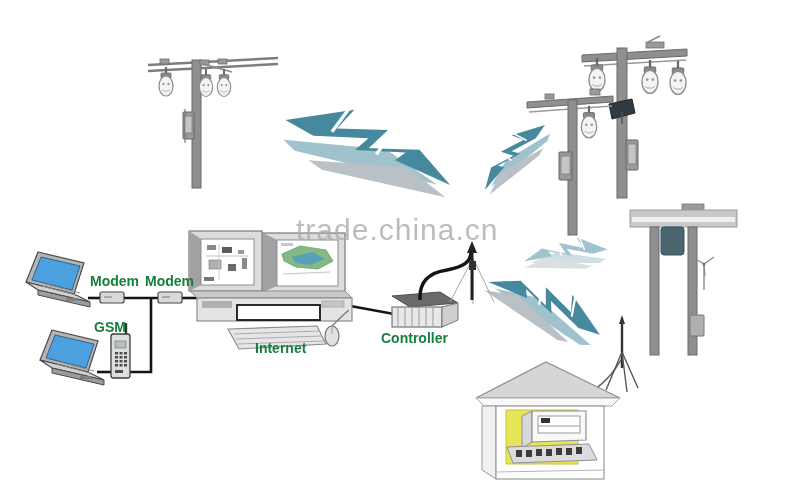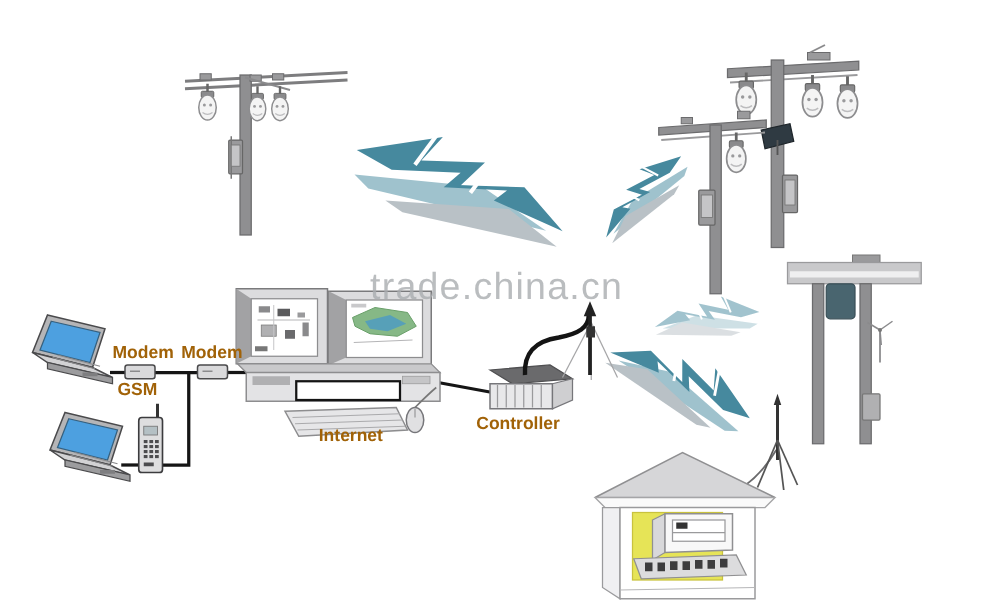--- a/index.html
+++ b/index.html
@@ -1,19 +1,19 @@
 <!DOCTYPE html>
 <html style="--bolt: #46899e; --bolt-echo: #b9c1c6; --bolt-echo-teal: #9fc2cd; --laptop-screen: #4da0e0; --house-panel: #e6e457; --pole-gray: #8f8f91; --transformer-teal: #49656f; --watermark-gray: #aaadb0;"><head>
 <meta charset="utf-8">
 <style>
   html,body{margin:0;padding:0;background:#fff;}
   .stage{position:relative;width:800px;height:488px;background:#ffffff;overflow:hidden;
          font-family:"Liberation Sans",sans-serif;}
   .stage svg{position:absolute;left:0;top:0;}
-  .lbl{position:absolute;font-size:14px;font-weight:600;color:#a16207;white-space:nowrap;}
+  .lbl{position:absolute;font-size:14px;font-weight:600;color:#15803d;white-space:nowrap;}
   .watermark{position:absolute;left:296px;top:213px;font-size:30px;font-weight:400;
              color:var(--watermark-gray,#aaadb0);opacity:.8;letter-spacing:1px;white-space:nowrap;text-align:center;}
 </style>
 </head>
 <body>
 
 <div class="stage">
 
 <svg width="800" height="488" viewBox="0 0 800 488">
   <defs>
@@ -283,18 +283,18 @@
             <rect x="566" y="448" width="6" height="7"></rect>
         <rect x="576" y="447" width="6" height="7"></rect>
       </g>
     </g>
     <line x1="496" y1="472" x2="604" y2="470" stroke="#b5b5b7" stroke-width="1"></line>
   </g>
 </svg>
 
 <div class="lbl" style="left:90px;top:273px">Modem</div>
 <div class="lbl" style="left:145px;top:273px">Modem</div>
-<div class="lbl" style="left:94px;top:303px">GSM</div>
+<div class="lbl" style="left:94px;top:319px">GSM</div>
 <div class="lbl" style="left:255px;top:340px">Internet</div>
 <div class="lbl" style="left:381px;top:330px">Controller</div>
 <div class="watermark">trade.china.cn</div>
 
 </div>
 
 </body></html>

